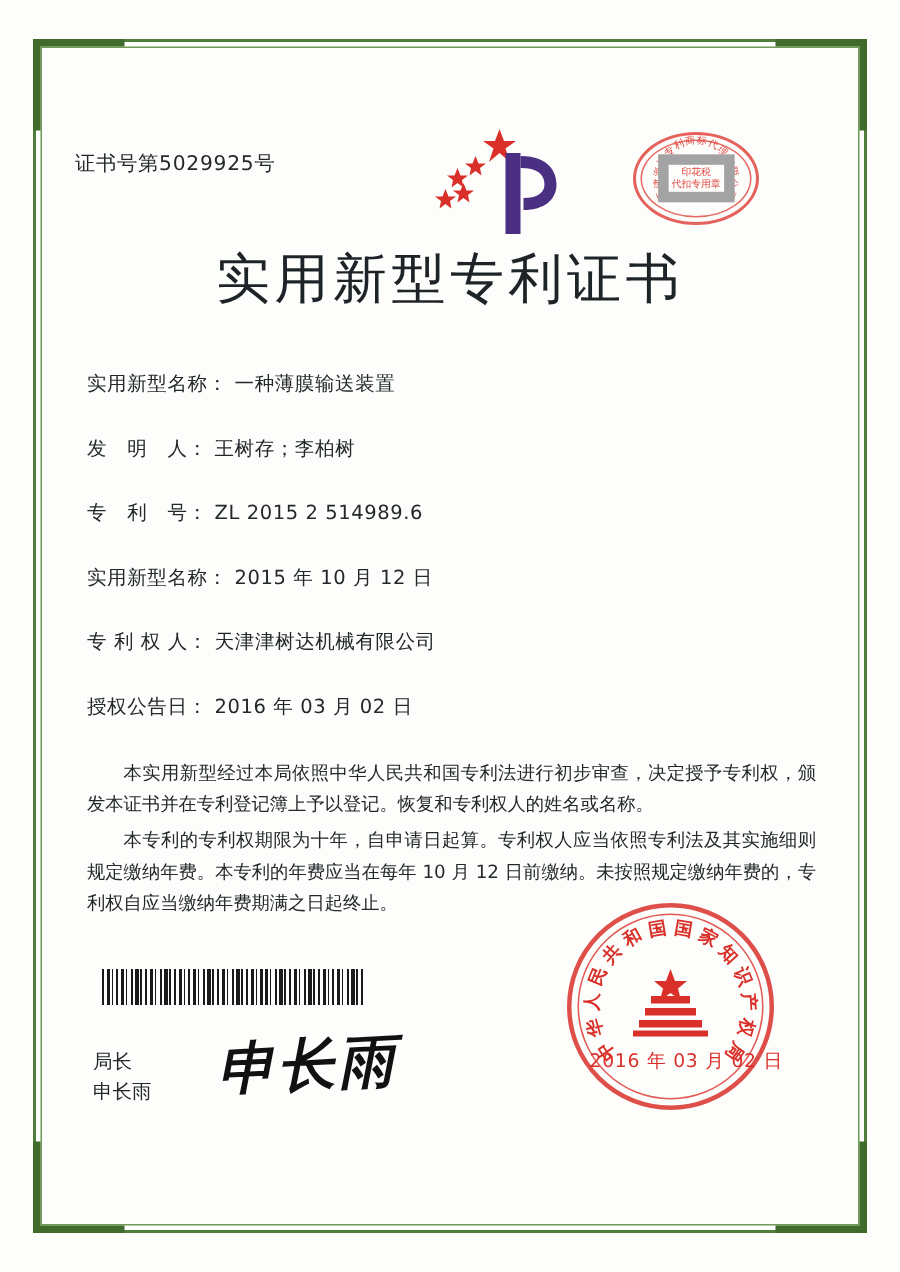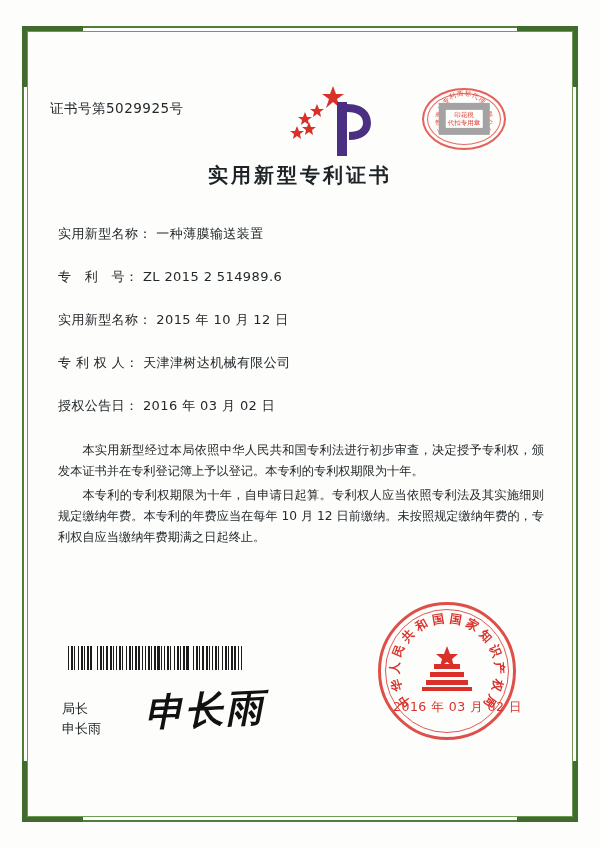--- a/index.html
+++ b/index.html
@@ -69,22 +69,22 @@
     position: absolute;
     left: 225px;
     top: 22px;
     width: 110px;
     height: 80px;
   }
 
   .title {
     text-align: center;
     font-family: "DejaVu Sans", sans-serif;
-    font-size: 20px;
-    font-weight: bold;
+    font-size: 36px;
+    font-weight: normal;
     letter-spacing: 3px;
     color: #1d2327;
     margin-top: 44px;
   }
 
   .fields {
     margin-top: 36px;
     padding-left: 8px;
   }
   .field {
@@ -317,39 +317,43 @@
     <div class="cert-no">证书号第5029925号</div>
 
     <div class="title">实用新型专利证书</div>
 
     <div class="fields">
       <div class="field">
         <span class="lab">实用新型名称：</span>
         <span class="val">一种薄膜输送装置</span>
       </div>
       <div class="field">
+        <span class="lab">发　明　人：</span>
+        <span class="val">王树存；李柏树</span>
+      </div>
+      <div class="field">
         <span class="lab">专　利　号：</span>
         <span class="val">ZL 2015 2 514989.6</span>
       </div>
       <div class="field">
         <span class="lab">实用新型名称：</span>
         <span class="val">2015 年 10 月 12 日</span>
       </div>
       <div class="field">
         <span class="lab">专 利 权 人：</span>
         <span class="val">天津津树达机械有限公司</span>
       </div>
       <div class="field">
         <span class="lab">授权公告日：</span>
         <span class="val">2016 年 03 月 02 日</span>
       </div>
     </div>
 
     <div class="paras">
-      <p class="para">本实用新型经过本局依照中华人民共和国专利法进行初步审查，决定授予专利权，颁发本证书并在专利登记簿上予以登记。本专利的专利权期限为十年。</p>
+      <p class="para">本实用新型经过本局依照中华人民共和国专利法进行初步审查，决定授予专利权，颁发本证书并在专利登记簿上予以登记。恢复和专利权人的姓名或名称。</p>
       <p class="para">本专利的专利权期限为十年，自申请日起算。专利权人应当依照专利法及其实施细则规定缴纳年费。本专利的年费应当在每年 10 月 12 日前缴纳。未按照规定缴纳年费的，专利权自应当缴纳年费期满之日起终止。</p>
     </div>
 
     <div class="barcode"></div>
 
     <div class="signature-block">
       <div>局长</div>
       <div>申长雨</div>
     </div>
     <div class="sig-script">申长雨</div>

